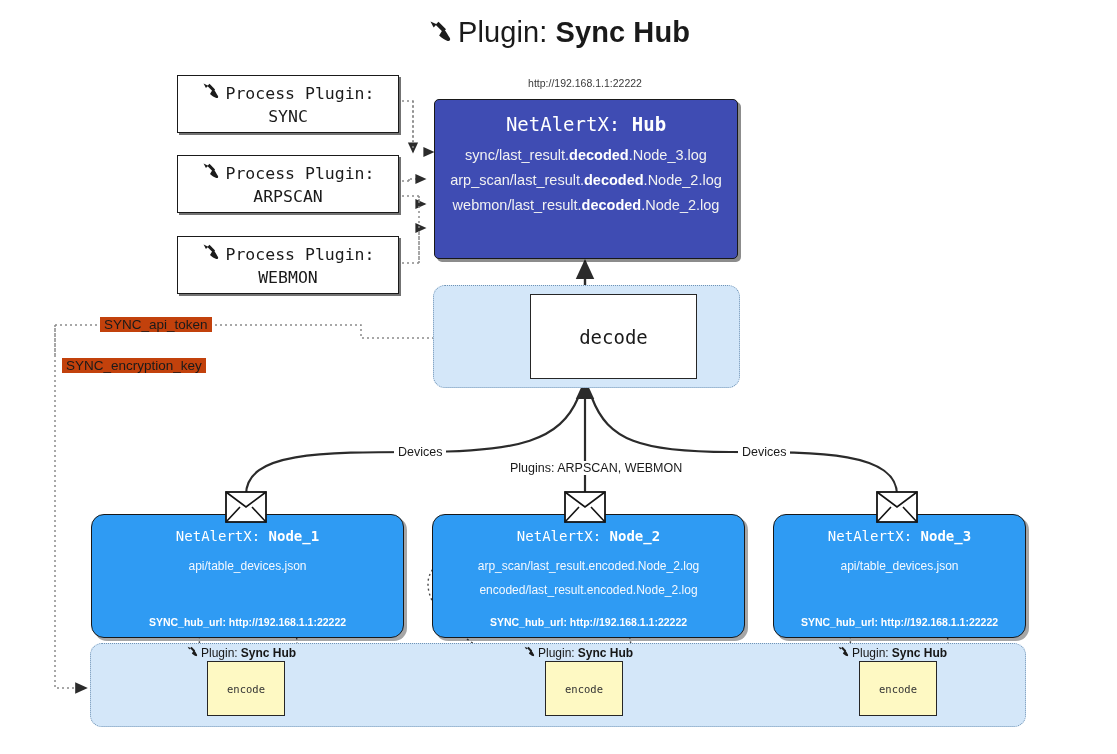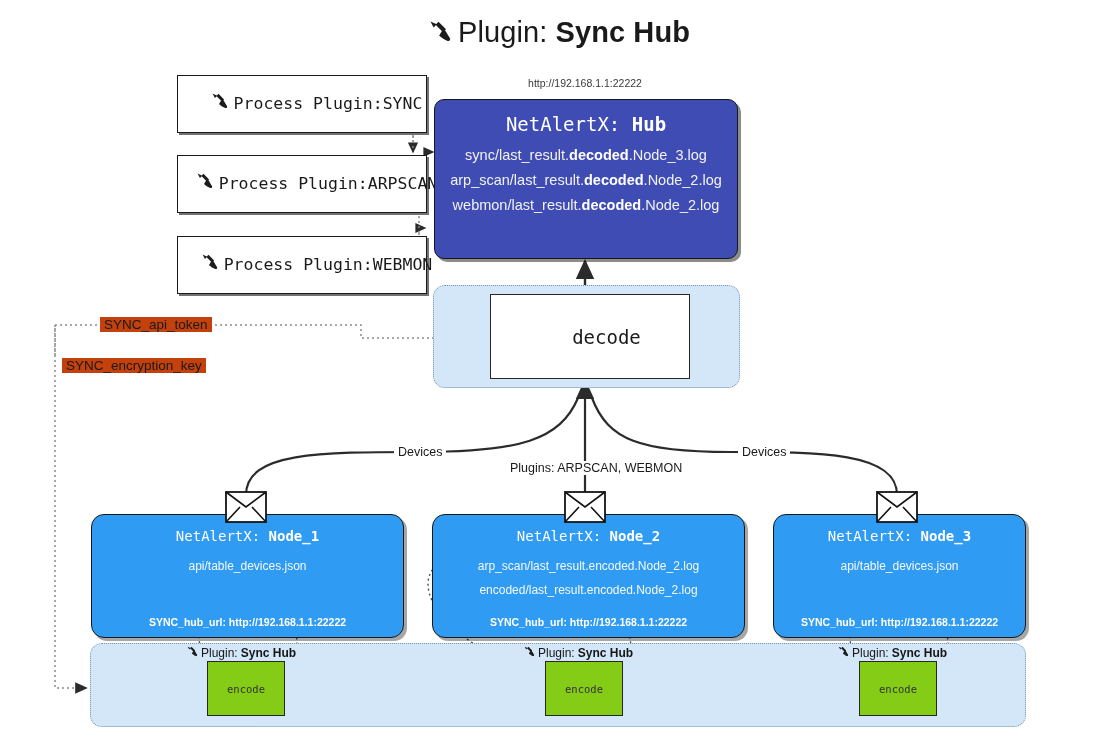--- a/index.html
+++ b/index.html
@@ -20,29 +20,29 @@
   .title .t-bold{font-weight:700;}
   .plug{display:inline-block;vertical-align:-3px;margin-right:4px;}
 
   
   .procbox{
     position:absolute;width:220px;height:56px;
     background:#ffffff;border:1.6px solid #1a1a1a;
     box-shadow:2px 2px 0 rgba(0,0,0,.55);
     font-family:"DejaVu Sans Mono","Liberation Mono",monospace;
     font-size:16.5px;line-height:1.28;
-    display:flex;flex-direction:row;align-items:center;justify-content:center;padding-left:28px;
+    display:flex;flex-direction:column;align-items:center;justify-content:center;
   }
   .procbox .l1{display:flex;align-items:center;white-space:nowrap;}
   .procbox .l2{white-space:nowrap;}
 
   
   .hub{
     position:absolute;left:434px;top:99px;width:302px;height:158px;
-    background:#3f4cb3;border:1.8px solid #181818;border-radius:10px;
+    background:#3f4cb3;border:1.8px solid #181818;border-radius:5px;
     box-shadow:3px 3px 0 rgba(0,0,0,.45);
     color:#ffffff;
   }
   .hub .hub-title{
     text-align:center;margin-top:13px;
     font-family:"DejaVu Sans Mono","Liberation Mono",monospace;
     font-size:19px;white-space:nowrap;
   }
   .hub .hub-title b{font-weight:700;}
   .hub .loglist{margin-top:8px;}
@@ -55,24 +55,24 @@
     position:absolute;left:434px;top:77px;width:302px;text-align:center;
     font-size:10.5px;font-weight:400;color:#3a3a3a;white-space:nowrap;
   }
 
   
   .lightbox{
     position:absolute;background:#d4e7f9;
     border:1.6px dotted #6f93b5;border-radius:12px;
   }
   .decode{
-    position:absolute;left:490px;top:294px;width:165px;height:83px;
+    position:absolute;left:530px;top:294px;width:165px;height:83px;
     background:#ffffff;border:1.8px solid #262626;
     display:flex;align-items:center;justify-content:center;
-    font-family:"DejaVu Sans Mono","Liberation Mono",monospace;font-size:19px;padding-left:33px;
+    font-family:"DejaVu Sans Mono","Liberation Mono",monospace;font-size:19px;
   }
 
   
   .paramlabel{
     position:absolute;font-size:13.5px;color:#1a1a1a;
     background:#c2410c;padding:0 4px;white-space:nowrap;
   }
 
   
   .edgelabel{
@@ -100,21 +100,21 @@
     position:absolute;left:0;bottom:9px;width:100%;text-align:center;
     font-size:10.5px;font-weight:700;color:#ffffff;white-space:nowrap;
   }
 
   
   .envelope{position:absolute;width:42px;height:32px;}
 
   
   .encode{
     position:absolute;top:661px;width:76px;height:53px;
-    background:#84cc16;border:1.8px solid #262626;
+    background:#fef9c3;border:1.8px solid #262626;
     display:flex;align-items:center;justify-content:center;
     font-family:"DejaVu Sans Mono","Liberation Mono",monospace;font-size:10.5px;color:#333;
   }
   .plugcap{
     position:absolute;top:645px;font-size:12px;white-space:nowrap;color:#161616;
     display:flex;align-items:center;
   }
   .plugcap b{font-weight:700;margin-left:3px;}
   .plugcap .plug{margin-right:2px;}
 </style>

